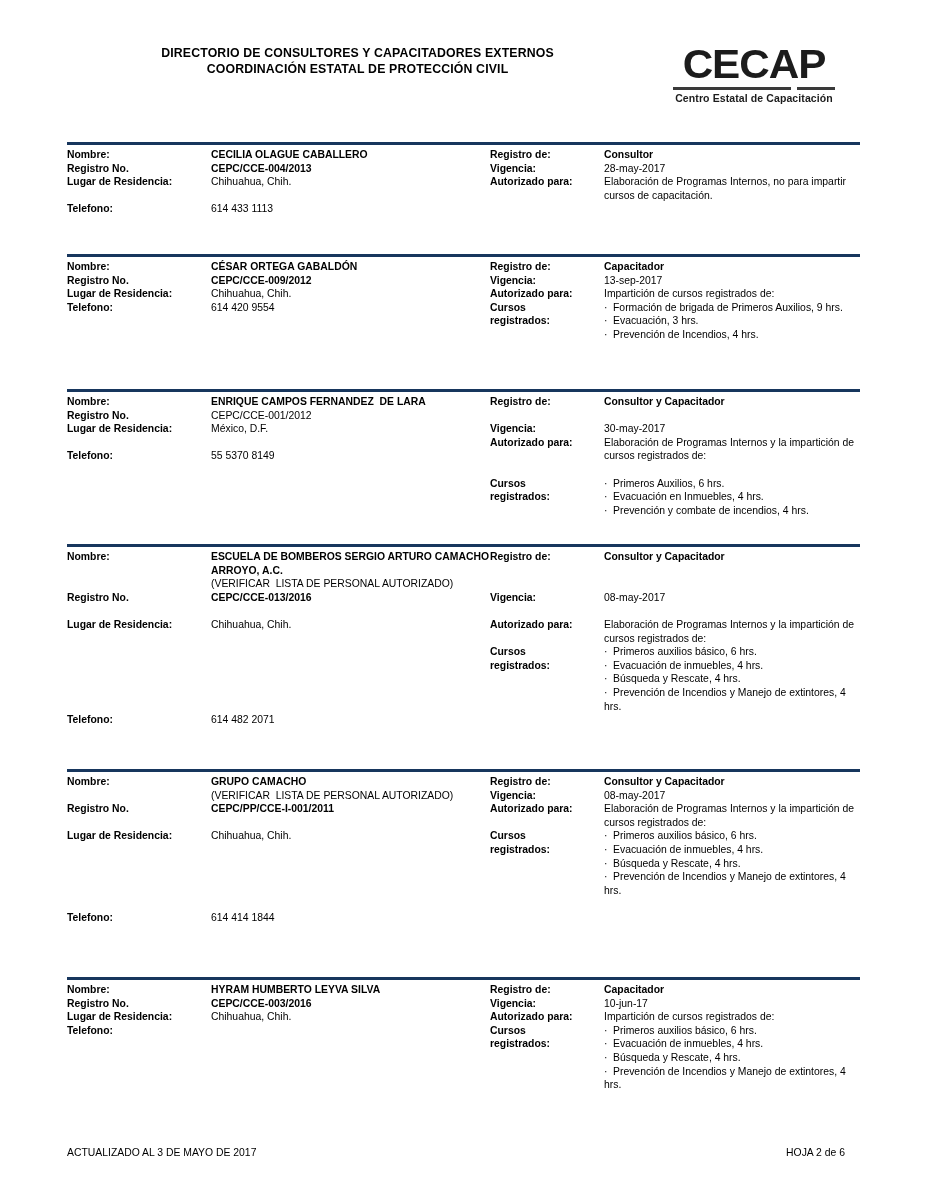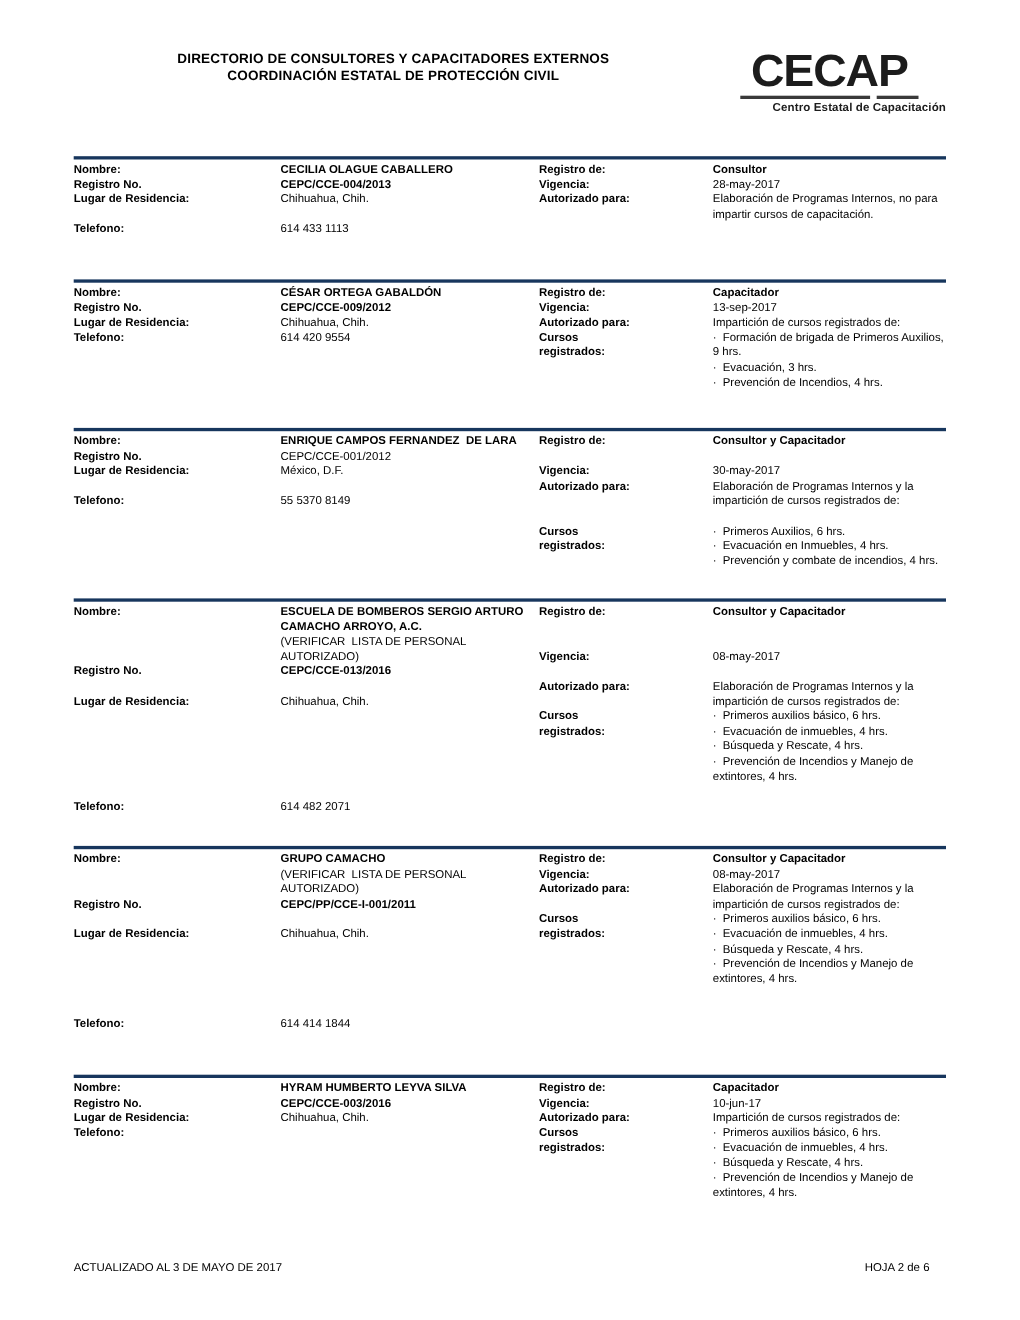--- a/index.html
+++ b/index.html
@@ -92,21 +92,20 @@
     gap: 6px;
     margin: 3px 0 2px 0;
   }
   .cecap-rule-long { height: 3px; width: 118px; background: #3a3a3a; }
   .cecap-rule-short { height: 3px; width: 38px; background: #3a3a3a; }
   .cecap-tag {
     font-size: 10.5px;
     font-weight: bold;
     color: #1c1c1c;
     letter-spacing: .1px;
-    text-align: right;
   }
 
   
   .records { margin-top: 8px; }
 
   .record { position: relative; }
   .rule {
     height: 3px;
     background: #17365d;
     width: 100%;
@@ -115,21 +114,20 @@
     display: flex;
     padding-top: 3px;
   }
   .col-left  { width: 423px; flex: 0 0 423px; }
   .col-right { flex: 1 1 auto; }
 
   .frow {
     display: flex;
     align-items: flex-start;
     line-height: 13.6px;
-    gap: 44px;
   }
   .flabel {
     font-size: 10.4px;
     font-weight: bold;
     white-space: pre;
   }
   .fvalue {
     font-size: 10.4px;
     white-space: pre-wrap;
   }

